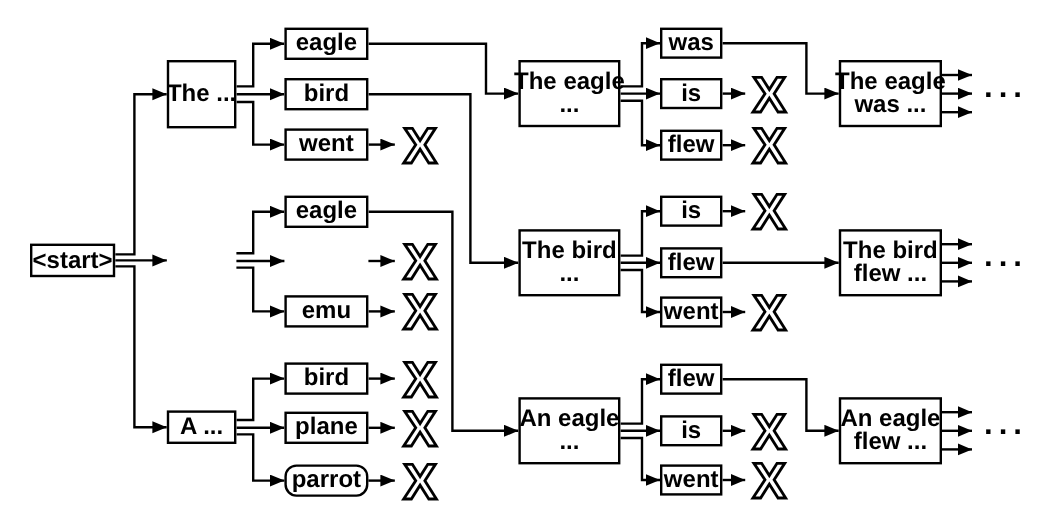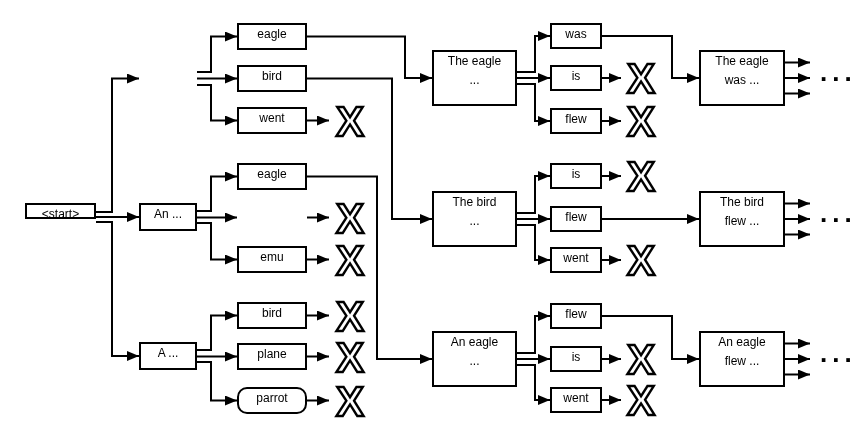--- a/index.html
+++ b/index.html
@@ -18,25 +18,27 @@
     z-index: 1;
   }
   .node {
     position: absolute;
     box-sizing: border-box;
     background: #ffffff;
     border: 2px solid #000000;
     display: flex;
     flex-direction: column;
     align-items: center;
+    justify-content: center;
     text-align: center;
-    font-size: 12px;
+    font-size: 20px;
     line-height: 19px;
     z-index: 2;
     white-space: nowrap;
+    font-weight: bold;
   }
   .xmark {
     font-family: "Liberation Sans", sans-serif;
     font-size: 42px;
     font-weight: bold;
     fill: #ffffff;
     stroke: #000000;
     stroke-width: 2.4;
   }
   .dots {
@@ -131,26 +133,26 @@
     <text class="xmark" x="641" y="191" text-anchor="middle">X</text>
     <text class="xmark" x="641" y="275" text-anchor="middle">X</text>
     <text class="xmark" x="641" y="374" text-anchor="middle">X</text>
     <text class="xmark" x="641" y="415" text-anchor="middle">X</text>
 
     <text class="dots" x="820" y="81">...</text>
     <text class="dots" x="820" y="222">...</text>
     <text class="dots" x="820" y="362">...</text>
   </svg>
 
-  <div class="node" style="left:25px;top:203px;width:71px;height:16px;">
+  <div class="node" style="left:25px;top:203px;width:71px;height:28px;">
     <span>&lt;start&gt;</span>
   </div>
 
-  <div class="node" style="left:139px;top:203px;width:58px;height:28px;">
-    <span>An ...</span>
+  <div class="node" style="left:139px;top:50px;width:58px;height:57px;">
+    <span>The ...</span>
   </div>
   <div class="node" style="left:139px;top:342px;width:58px;height:28px;">
     <span>A ...</span>
   </div>
 
   <div class="node" style="left:237px;top:23px;width:70px;height:27px;">
     <span>eagle</span>
   </div>
   <div class="node" style="left:237px;top:65px;width:70px;height:27px;">
     <span>bird</span>

